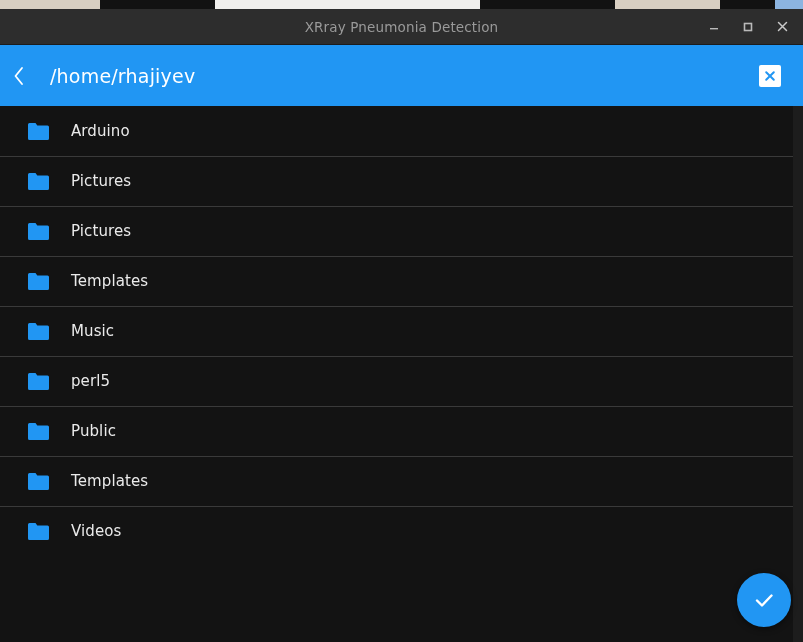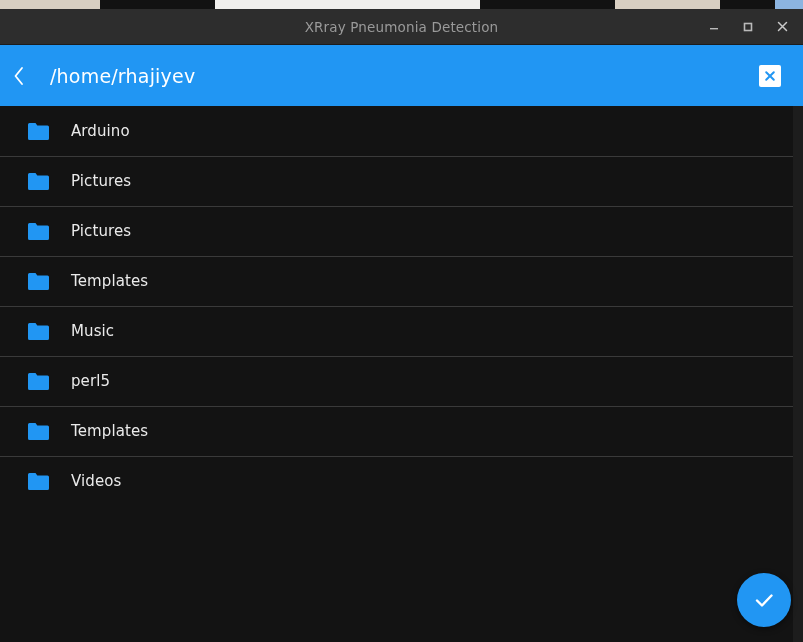--- a/index.html
+++ b/index.html
@@ -309,20 +309,26 @@
         <div class="file-row">
           <svg class="folder-icon" viewBox="0 0 21 17">
             <path d="M0 1.5 A1.5 1.5 0 0 1 1.5 0 L7.5 0 L9.3 2.6 L19.5 2.6 A1.5 1.5 0 0 1 21 4.1 L21 15.5 A1.5 1.5 0 0 1 19.5 17 L1.5 17 A1.5 1.5 0 0 1 0 15.5 Z" fill="#2196f3"></path>
           </svg>
           <span class="file-name">perl5</span>
         </div>
         <div class="file-row">
           <svg class="folder-icon" viewBox="0 0 21 17">
             <path d="M0 1.5 A1.5 1.5 0 0 1 1.5 0 L7.5 0 L9.3 2.6 L19.5 2.6 A1.5 1.5 0 0 1 21 4.1 L21 15.5 A1.5 1.5 0 0 1 19.5 17 L1.5 17 A1.5 1.5 0 0 1 0 15.5 Z" fill="#2196f3"></path>
           </svg>
+          <span class="file-name">Public</span>
+        </div>
+        <div class="file-row">
+          <svg class="folder-icon" viewBox="0 0 21 17">
+            <path d="M0 1.5 A1.5 1.5 0 0 1 1.5 0 L7.5 0 L9.3 2.6 L19.5 2.6 A1.5 1.5 0 0 1 21 4.1 L21 15.5 A1.5 1.5 0 0 1 19.5 17 L1.5 17 A1.5 1.5 0 0 1 0 15.5 Z" fill="#2196f3"></path>
+          </svg>
           <span class="file-name">Templates</span>
         </div>
         <div class="file-row">
           <svg class="folder-icon" viewBox="0 0 21 17">
             <path d="M0 1.5 A1.5 1.5 0 0 1 1.5 0 L7.5 0 L9.3 2.6 L19.5 2.6 A1.5 1.5 0 0 1 21 4.1 L21 15.5 A1.5 1.5 0 0 1 19.5 17 L1.5 17 A1.5 1.5 0 0 1 0 15.5 Z" fill="#2196f3"></path>
           </svg>
           <span class="file-name">Videos</span>
         </div>
       </div>
     <div id="list-gutter"></div>

